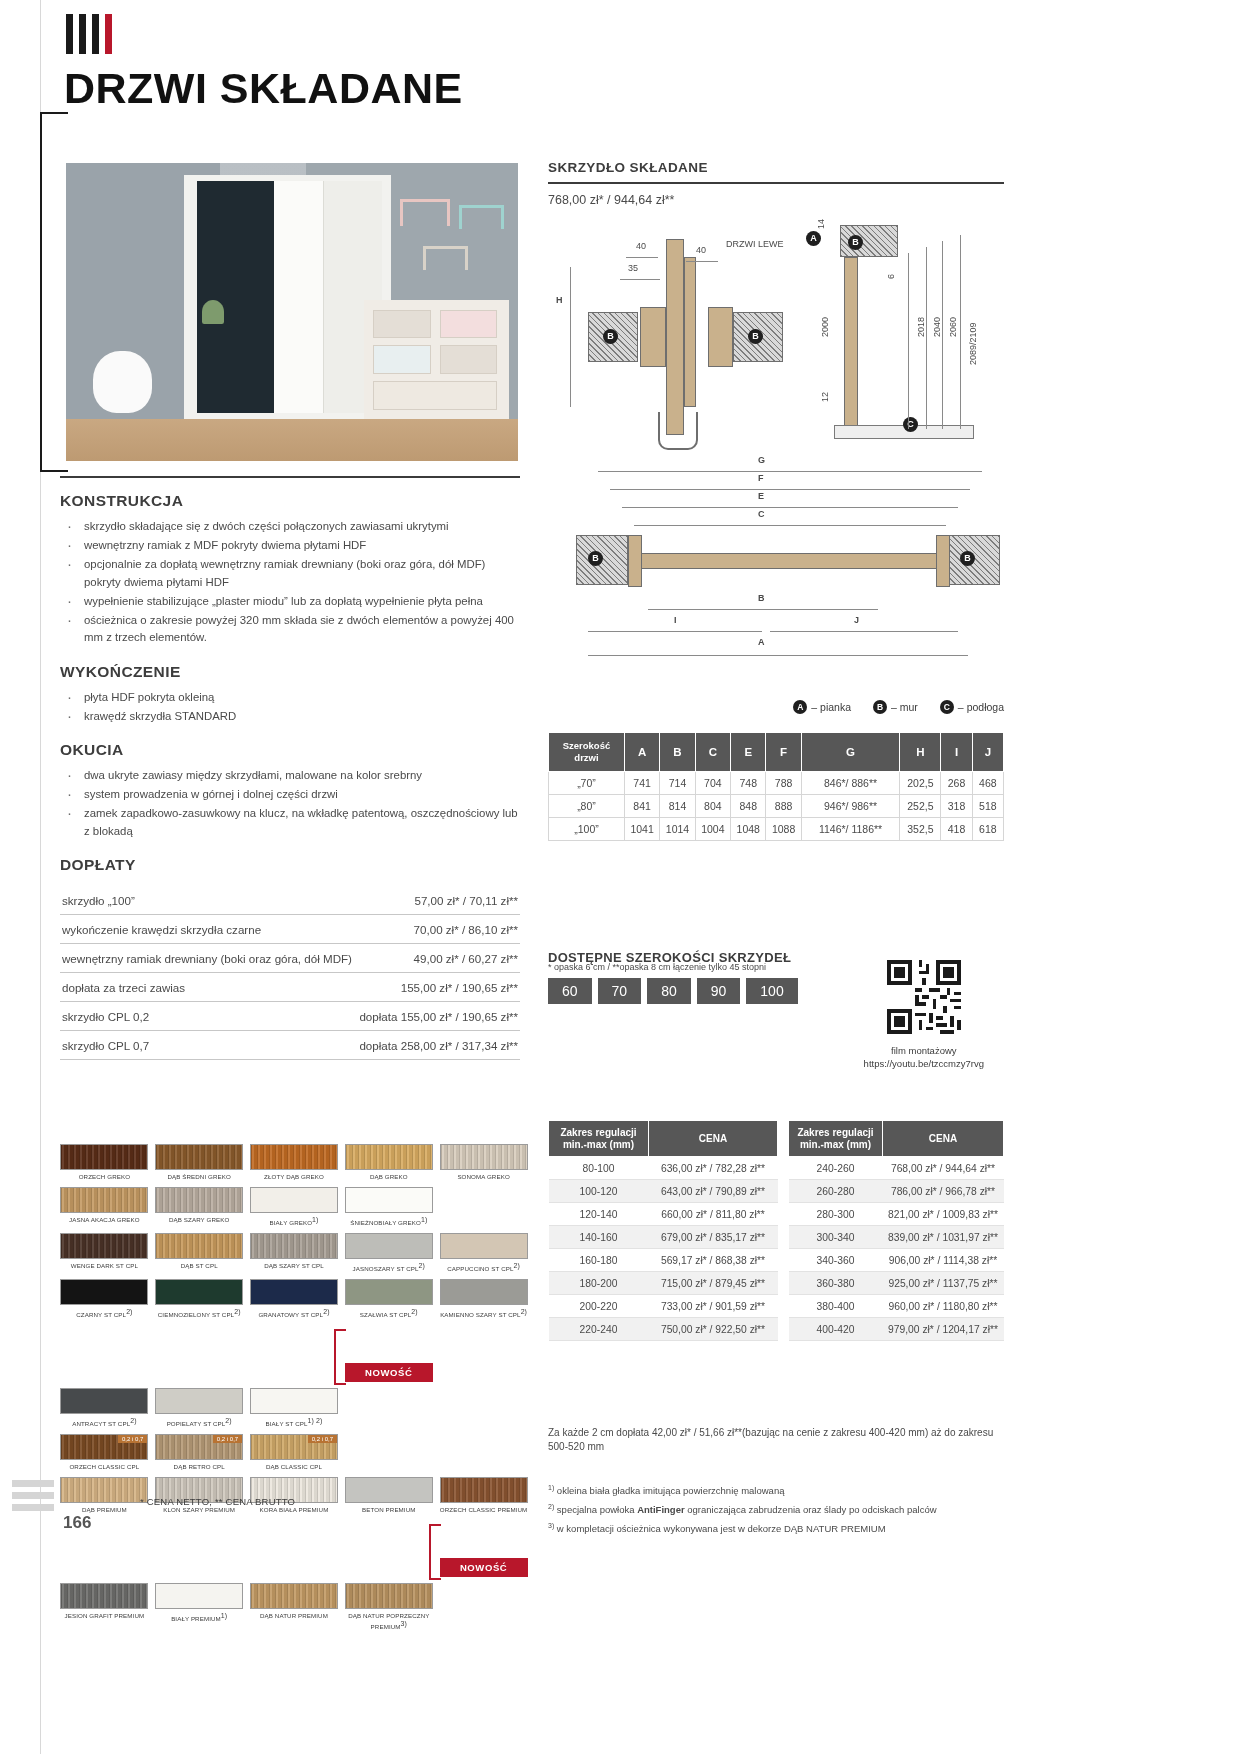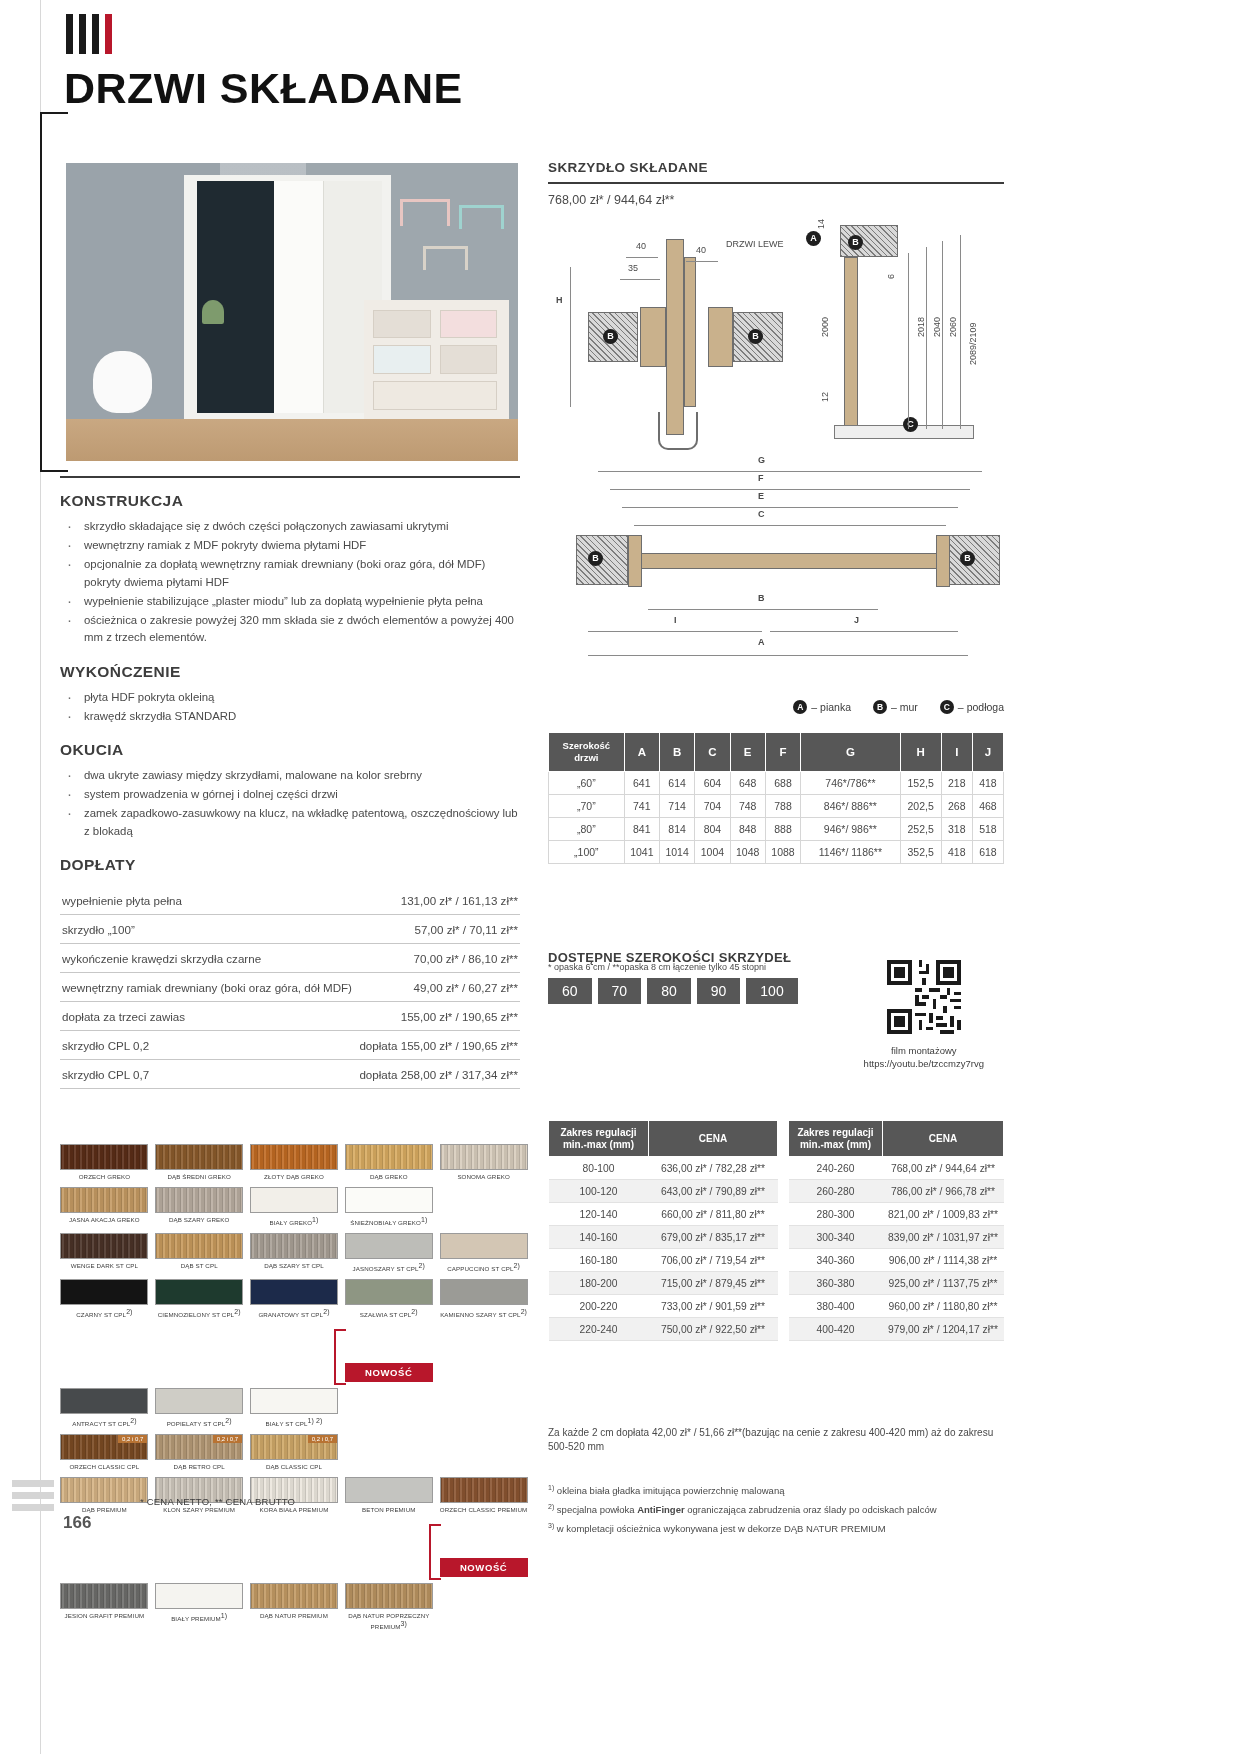--- a/index.html
+++ b/index.html
@@ -230,24 +230,20 @@
   <div class="sec-h">OKUCIA</div>
   <ul class="bullets">
     <li>dwa ukryte zawiasy między skrzydłami, malowane na kolor srebrny</li>
     <li>system prowadzenia w górnej i dolnej części drzwi</li>
     <li>zamek zapadkowo-zasuwkowy na klucz, na wkładkę patentową, oszczędnościowy lub z blokadą</li>
   </ul>
 
   <div class="sec-h">DOPŁATY</div>
   <div id="doplaty">
     <div class="dp-row">
-      <span>wypełnienie płyta pełna</span>
-      <span class="dp-price">131,00 zł* / 161,13 zł**</span>
-    </div>
-    <div class="dp-row">
       <span>skrzydło „100”</span>
       <span class="dp-price">57,00 zł* / 70,11 zł**</span>
     </div>
     <div class="dp-row">
       <span>wykończenie krawędzi skrzydła czarne</span>
       <span class="dp-price">70,00 zł* / 86,10 zł**</span>
     </div>
     <div class="dp-row">
       <span>wewnętrzny ramiak drewniany (boki oraz góra, dół MDF)</span>
       <span class="dp-price">49,00 zł* / 60,27 zł**</span>
@@ -552,32 +548,20 @@
       <th style="width:36px;">C</th>
       <th style="width:36px;">E</th>
       <th style="width:36px;">F</th>
       <th style="width:104px;">G</th>
       <th style="width:42px;">H</th>
       <th style="width:32px;">I</th>
       <th style="width:32px;">J</th>
     </tr>
       </thead>
     <tbody id="dimtable-body">
-        <tr>
-          <td>„60”</td>
-          <td>641</td>
-          <td>614</td>
-          <td>604</td>
-          <td>648</td>
-          <td>688</td>
-          <td>746*/786**</td>
-          <td>152,5</td>
-          <td>218</td>
-          <td>418</td>
-        </tr>
         <tr>
           <td>„70”</td>
           <td>741</td>
           <td>714</td>
           <td>704</td>
           <td>748</td>
           <td>788</td>
           <td>846*/ 886**</td>
           <td>202,5</td>
           <td>268</td>
@@ -691,21 +675,21 @@
         <tr>
           <td>120-140</td>
           <td>660,00 zł* / 811,80 zł**</td>
         </tr>
         <tr>
           <td>140-160</td>
           <td>679,00 zł* / 835,17 zł**</td>
         </tr>
         <tr>
           <td>160-180</td>
-          <td>706,00 zł* / 719,54 zł**</td>
+          <td>569,17 zł* / 868,38 zł**</td>
         </tr>
         <tr>
           <td>180-200</td>
           <td>715,00 zł* / 879,45 zł**</td>
         </tr>
         <tr>
           <td>200-220</td>
           <td>733,00 zł* / 901,59 zł**</td>
         </tr>
         <tr>

